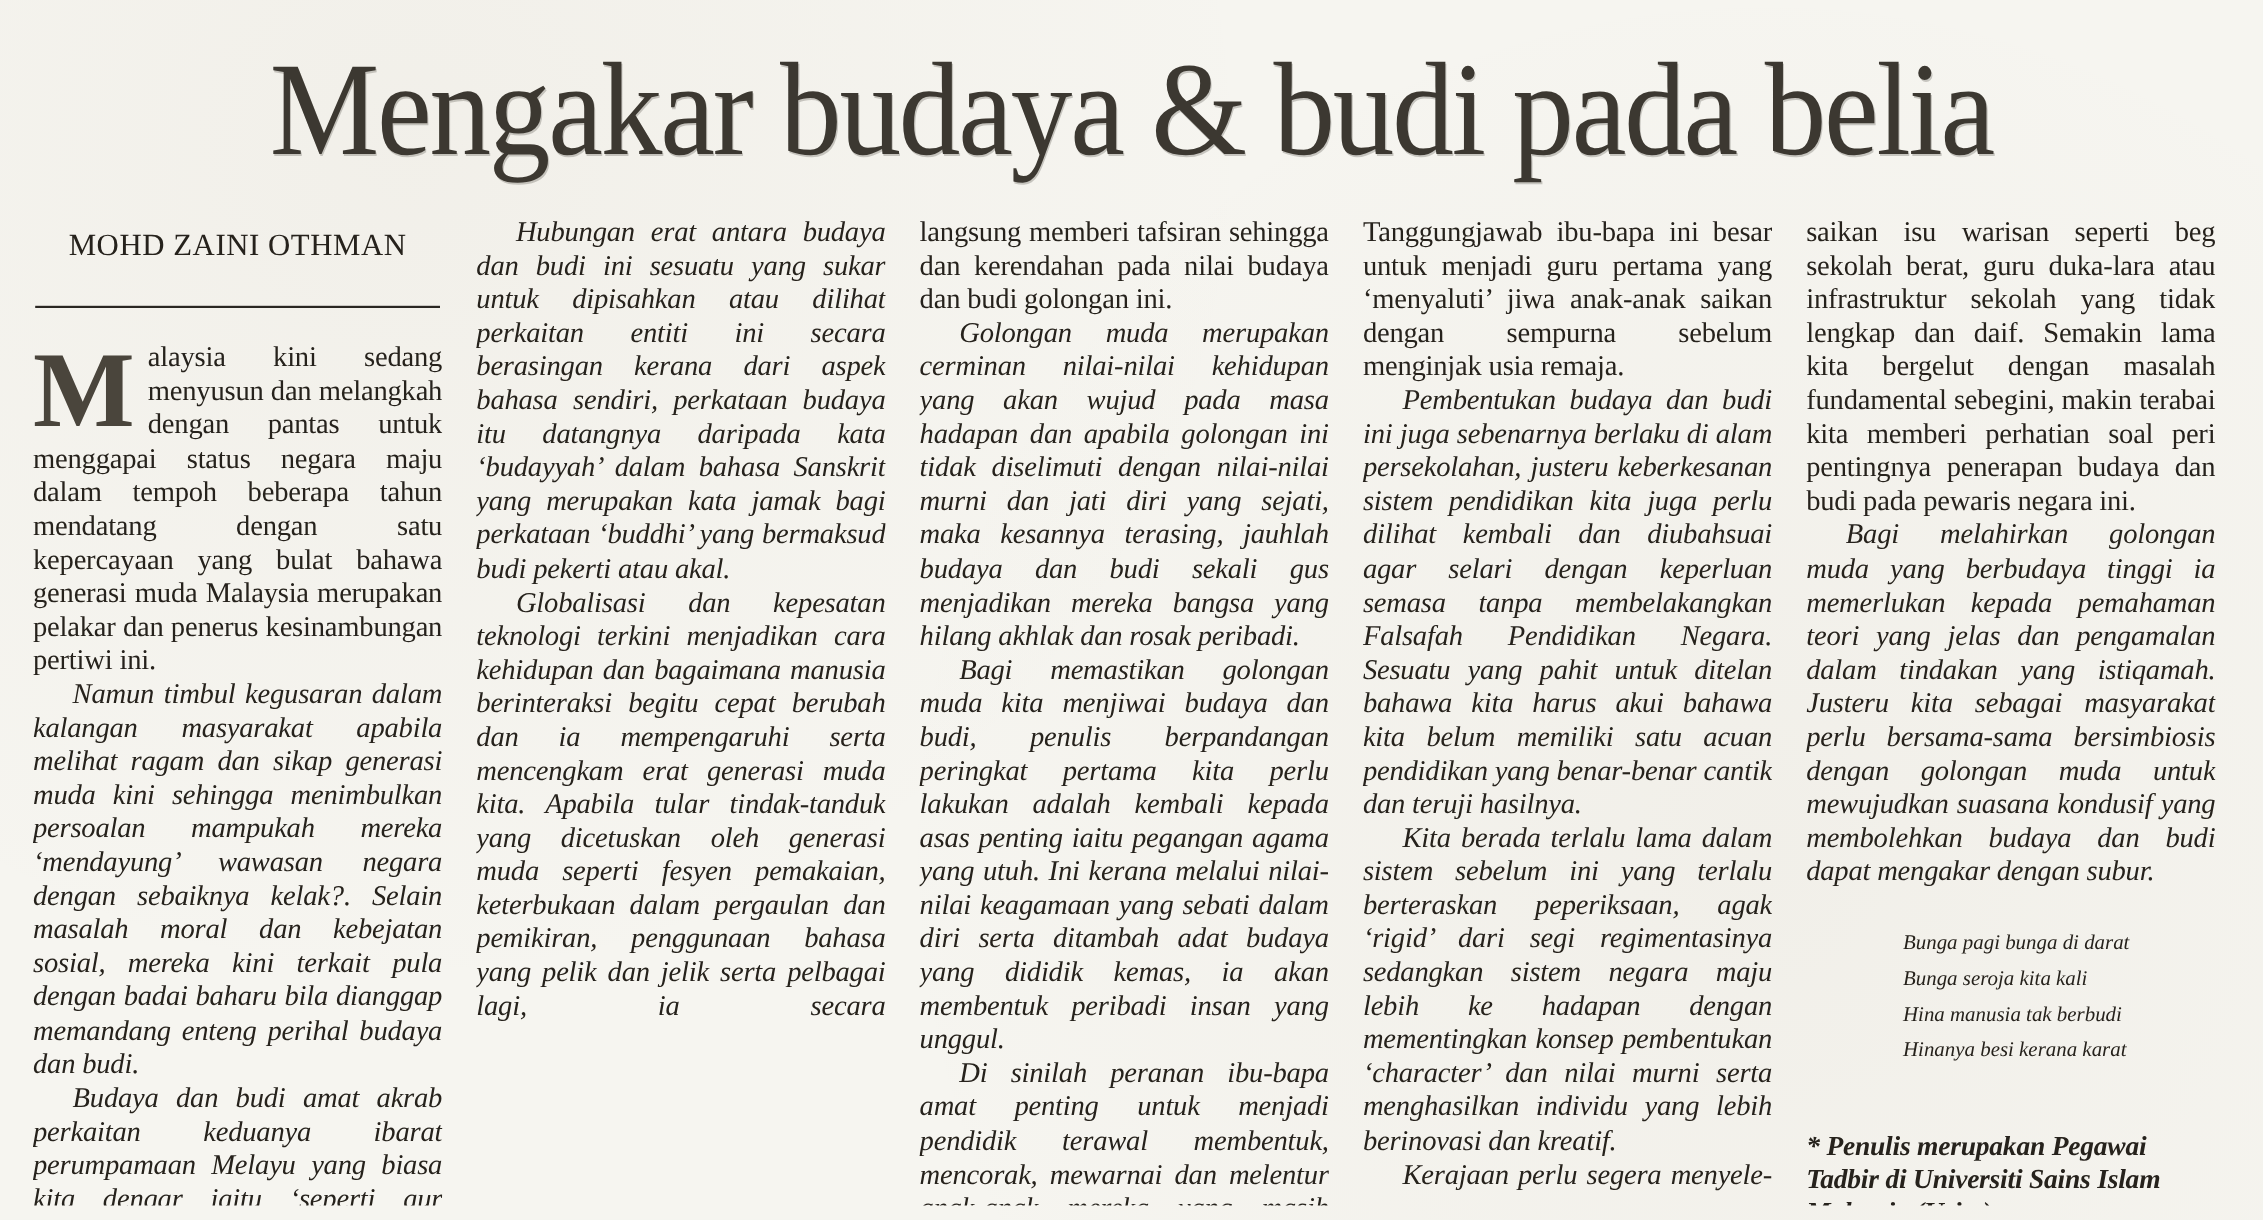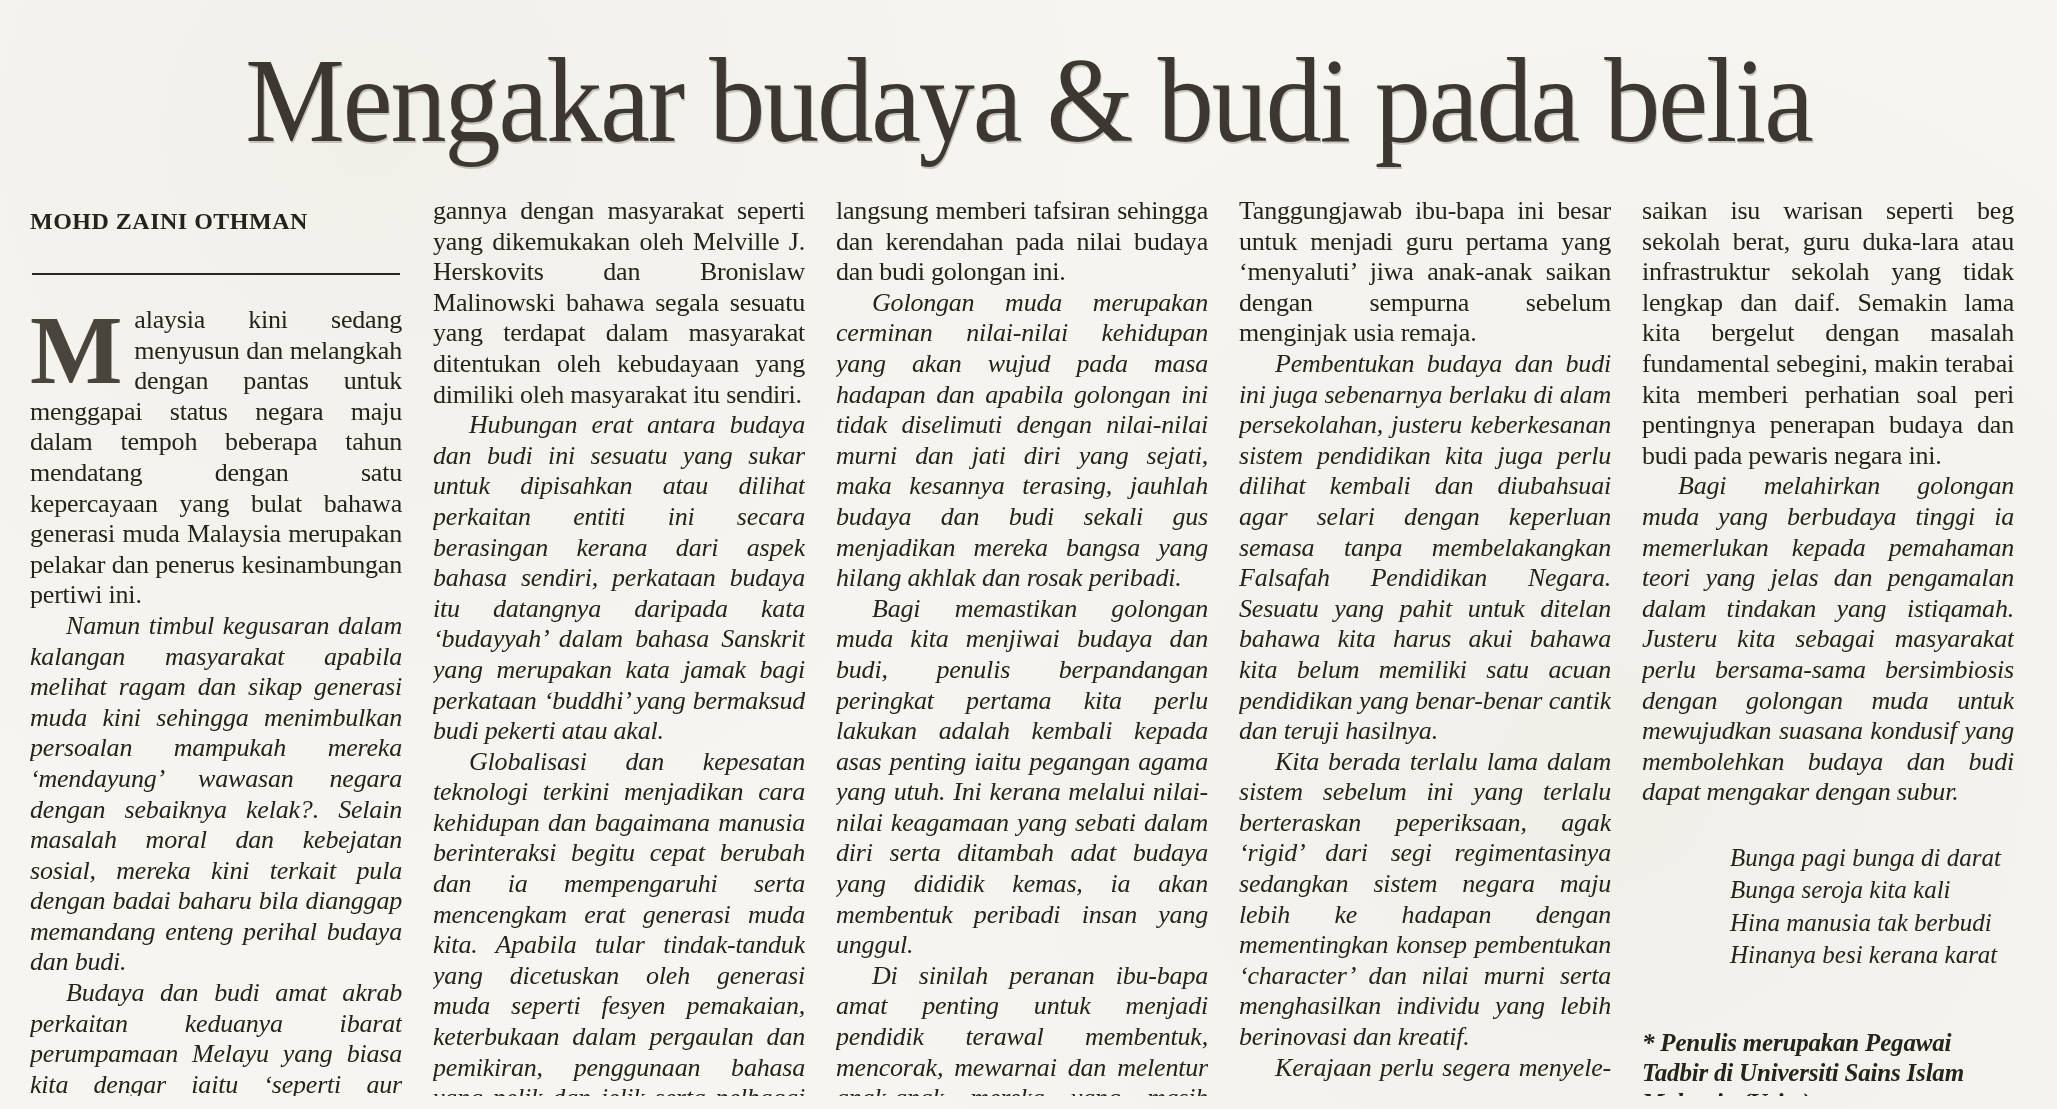--- a/index.html
+++ b/index.html
@@ -34,21 +34,22 @@
     text-shadow:1px 1px 0 rgba(60,56,49,0.25);
   }
   .columns{
     display:flex;gap:31px;margin-top:10px;
   }
   .col{
     flex:0 0 372px;width:372px;height:900px;overflow:hidden;
   }
   .byline{
     margin-top:12px;
-    font-weight:bold;font-size:24px;letter-spacing:0.5px;
+    text-align:center;
+    font-weight:normal;font-size:28px;letter-spacing:0.5px;
     color:var(--ink);
   }
   .byline-rule{
     border:none;border-top:2px solid var(--rule);
     margin:38px 2px 30px 2px;
   }
   .col-body p{
     margin:0;
     font-size:26px;line-height:30.6px;
     letter-spacing:-0.2px;
@@ -60,21 +61,21 @@
   .dropcap{
     float:left;
     font-size:98px;line-height:74px;
     font-weight:bold;
     color:#4a453c;
     margin:8px 12px 2px 0;
   }
   .poem{
     margin:34px 0 0 88px;
     font-style:italic;
-    font-size:25px;line-height:32.5px;
+    font-size:19px;line-height:32.5px;
   }
   .footnote{
     margin-top:56px;
     font-style:italic;font-weight:bold;
     font-size:25px;line-height:30px;
     letter-spacing:-0.2px;
   }
 </style>
 </head>
 <body>
@@ -89,21 +90,20 @@
       <hr class="byline-rule">
       <div class="col-body">
           <p><span class="dropcap">M</span>alaysia kini sedang menyusun dan melangkah dengan pantas untuk menggapai status negara maju dalam tempoh beberapa tahun mendatang dengan satu kepercayaan yang bulat bahawa generasi muda Malaysia merupakan pelakar dan penerus kesinambungan pertiwi ini.</p>
           <p class="indent">Namun timbul kegusaran dalam kalangan masyarakat apabila melihat ragam dan sikap generasi muda kini sehingga menimbulkan persoalan mampukah mereka ‘mendayung’ wawasan negara dengan sebaiknya kelak?. Selain masalah moral dan kebejatan sosial, mereka kini terkait pula dengan badai baharu bila dianggap memandang enteng perihal budaya dan budi.</p>
           <p class="indent runover">Budaya dan budi amat akrab perkaitan keduanya ibarat perumpamaan Melayu yang biasa kita dengar iaitu ‘seperti aur dengan tebing’ atau 'ibarat isi dengan kuku'. Kebudayaan sangat erat hubun-</p>
         </div>
     </section>
 
     <section class="col">
       <div class="col-body">
-          <p>gannya dengan masyarakat seperti yang dikemukakan oleh Melville J. Herskovits dan Bronislaw Malinowski bahawa segala sesuatu yang terdapat dalam masyarakat ditentukan oleh kebudayaan yang dimiliki oleh masyarakat itu sendiri.</p>
           <p class="indent">Hubungan erat antara budaya dan budi ini sesuatu yang sukar untuk dipisahkan atau dilihat perkaitan entiti ini secara berasingan kerana dari aspek bahasa sendiri, perkataan budaya itu datangnya daripada kata ‘budayyah’ dalam bahasa Sanskrit yang merupakan kata jamak bagi perkataan ‘buddhi’ yang bermaksud budi pekerti atau akal.</p>
           <p class="indent runover">Globalisasi dan kepesatan teknologi terkini menjadikan cara kehidupan dan bagaimana manusia berinteraksi begitu cepat berubah dan ia mempengaruhi serta mencengkam erat generasi muda kita. Apabila tular tindak-tanduk yang dicetuskan oleh generasi muda seperti fesyen pemakaian, keterbukaan dalam pergaulan dan pemikiran, penggunaan bahasa yang pelik dan jelik serta pelbagai lagi, ia secara</p>
         </div>
     </section>
 
     <section class="col">
       <div class="col-body">
           <p>langsung memberi tafsiran sehingga dan kerendahan pada nilai budaya dan budi golongan ini.</p>
           <p class="indent">Golongan muda merupakan cerminan nilai-nilai kehidupan yang akan wujud pada masa hadapan dan apabila golongan ini tidak diselimuti dengan nilai-nilai murni dan jati diri yang sejati, maka kesannya terasing, jauhlah budaya dan budi sekali gus menjadikan mereka bangsa yang hilang akhlak dan rosak peribadi.</p>
           <p class="indent">Bagi memastikan golongan muda kita menjiwai budaya dan budi, penulis berpandangan peringkat pertama kita perlu lakukan adalah kembali kepada asas penting iaitu pegangan agama yang utuh. Ini kerana melalui nilai-nilai keagamaan yang sebati dalam diri serta ditambah adat budaya yang dididik kemas, ia akan membentuk peribadi insan yang unggul.</p>

